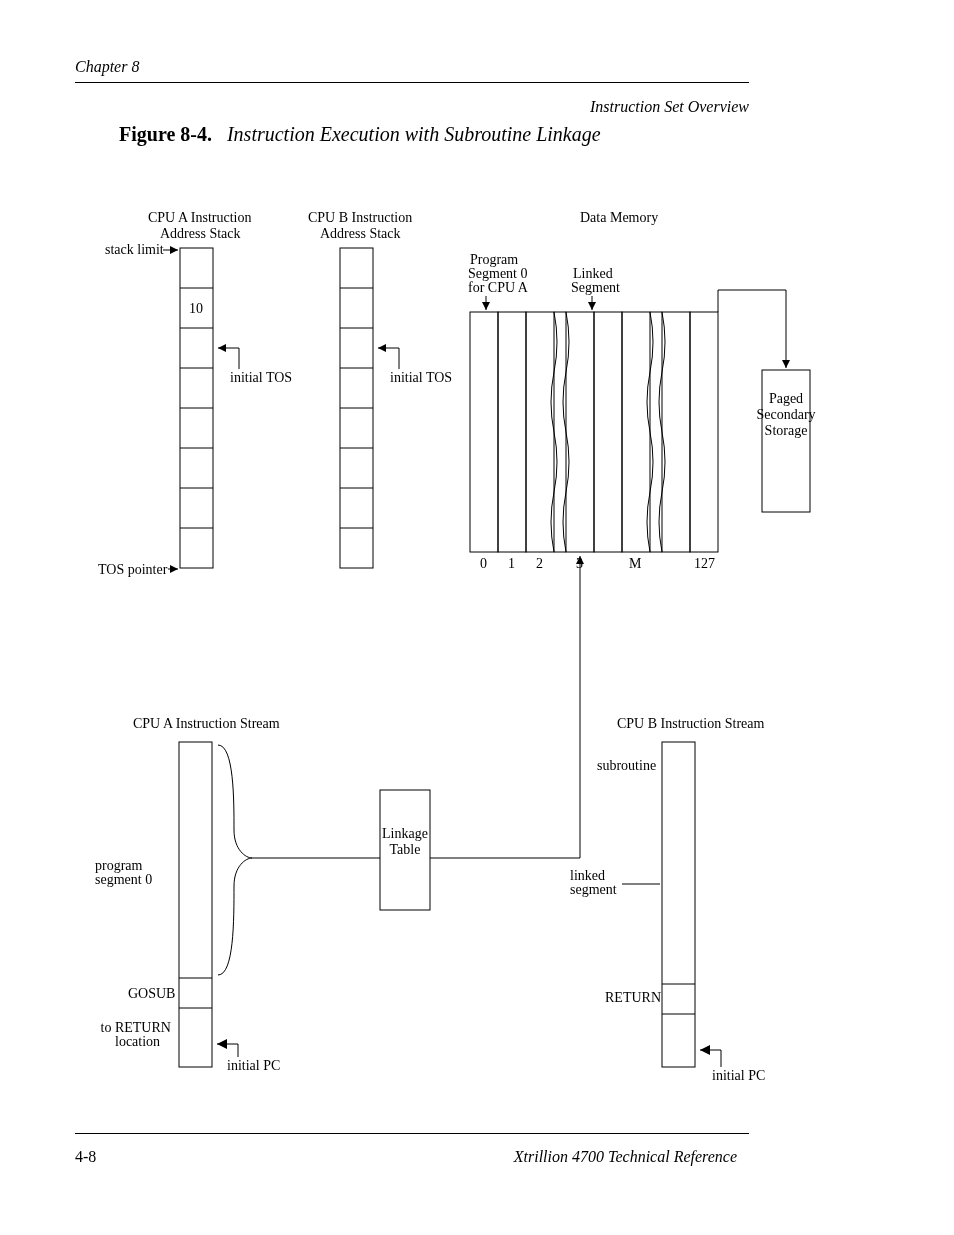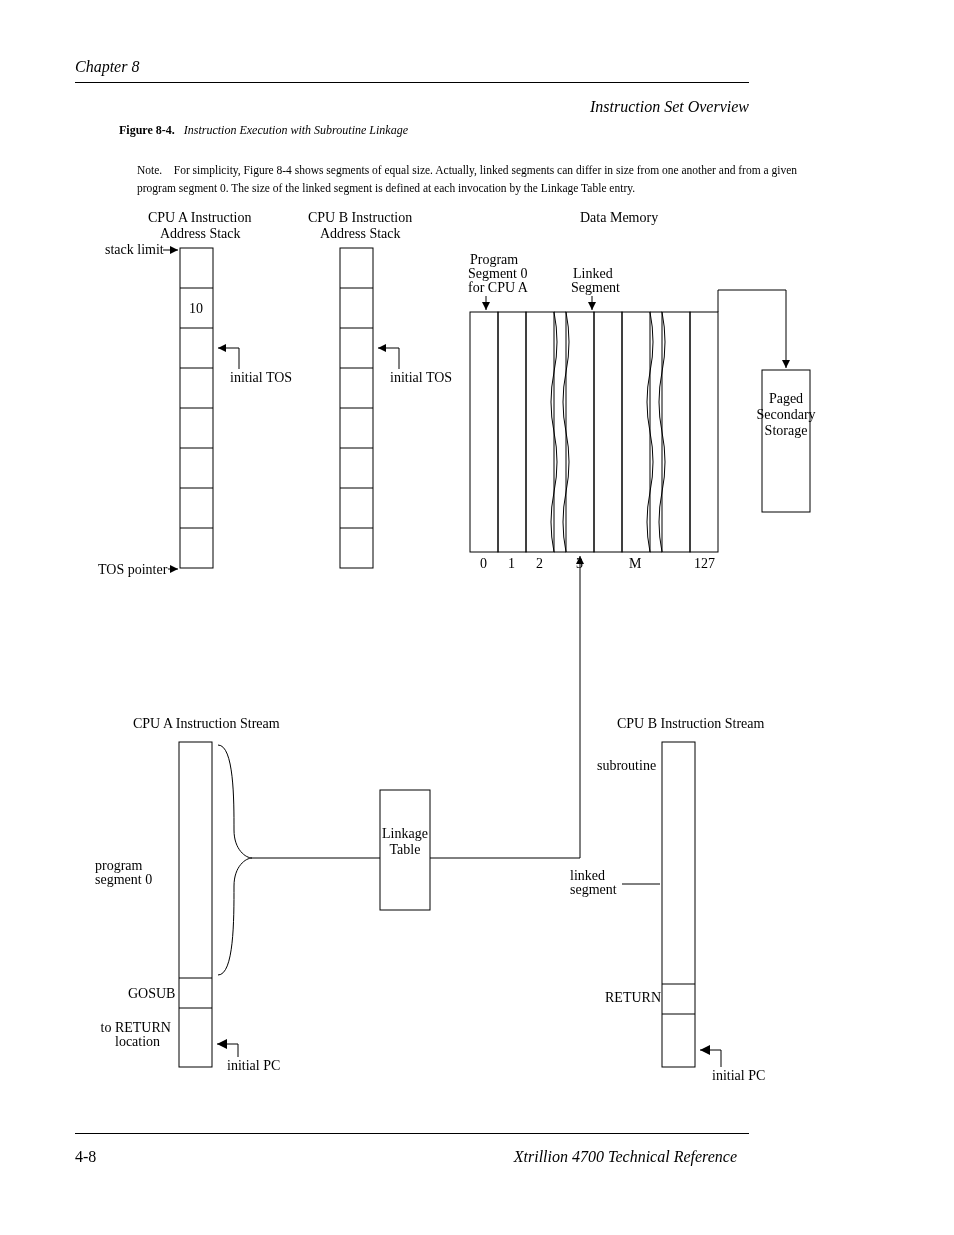--- a/index.html
+++ b/index.html
@@ -42,21 +42,21 @@
     right: 75px;
     top: 58px;
     font-style: italic;
     font-size: 16px;
     margin-top: 40px;
   }
   .figure-caption {
     position: absolute;
     left: 119px;
     top: 123px;
-    font-size: 12px;
+    font-size: 20px;
   }
   .figure-caption .num {
     font-weight: bold;
   }
   .figure-caption .title {
     font-style: italic;
   }
   .footer-left {
     position: absolute;
     left: 75px;
@@ -270,18 +270,17 @@
       <text x="605" y="1002" font-size="12">RETURN</text>
 
       <g>
         <polyline points="721,1067 721,1050 700,1050" fill="none" stroke="#000"></polyline>
         <polygon points="700,1050 710,1045 710,1055" fill="#000"></polygon>
         <text x="712" y="1080" font-size="12">initial PC</text>
       </g>
     </g>
   </svg>
 
-  <div class="footnote" style="left:137px; top:162px; width:690px;">Note. For simplicity, Figure 8-4 shows segments of equal size. Actually, linked segments can differ in size from one another and from a given program segment 0. The size of the linked segment is defined at each invocation by the Linkage Table entry.</div>
 
   <div class="hr-bottom"></div>
   <div class="footer-left">4-8</div>
   <div class="footer-right">Xtrillion 4700 Technical Reference</div>
 </div>
 
 </body></html>

